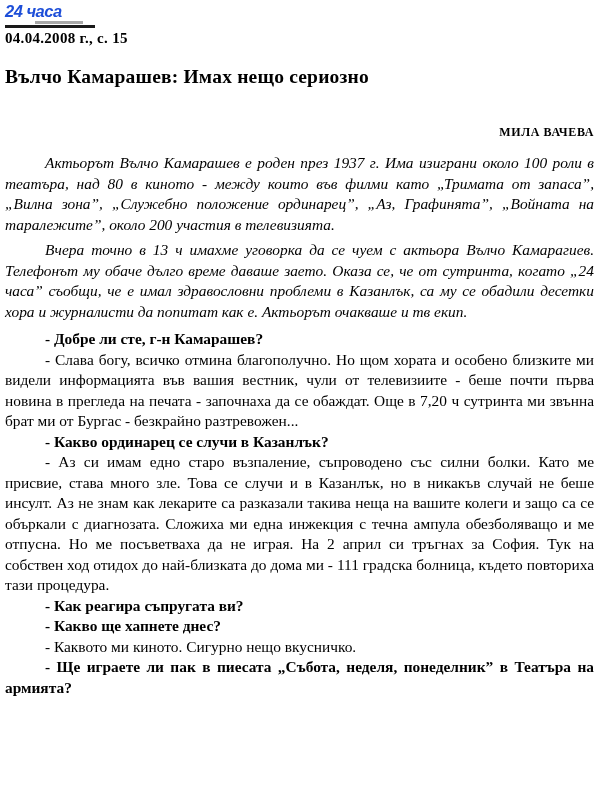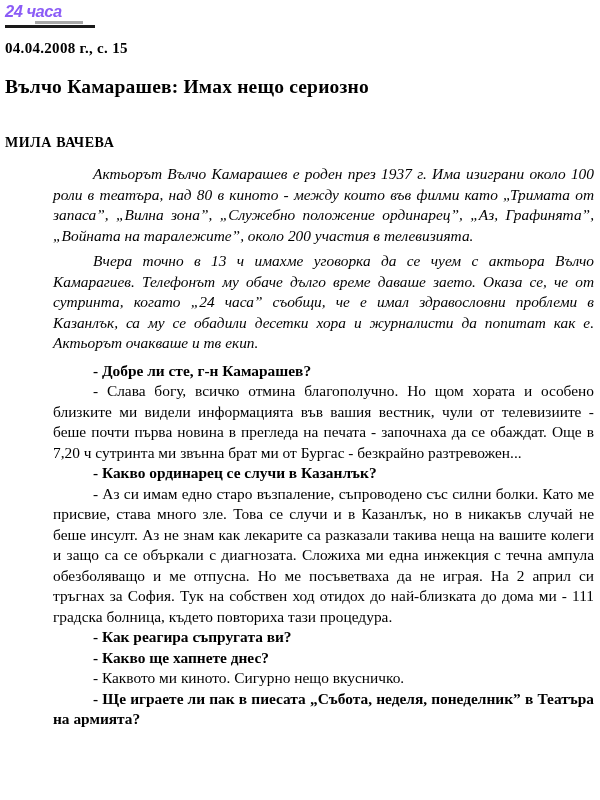--- a/index.html
+++ b/index.html
@@ -22,56 +22,56 @@
     border-bottom: 3px solid #1a1a1a;
     padding: 0 12px 1px 0;
     line-height: 1;
   }
   .logo-text {
     font-family: "Liberation Sans", sans-serif;
     font-weight: bold;
     font-style: italic;
     font-size: 16.5px;
     letter-spacing: -0.5px;
-    color: #8b5cf6;
+    color: #1d4ed8;
     white-space: nowrap;
   }
   .logo-sub {
     width: 48px;
     height: 3px;
     background: #a8a8a8;
     margin: 1px 0 0 30px;
   }
   .dateline {
     font-weight: bold;
     font-size: 15px;
-    margin-top: 12px;
+    margin-top: 2px;
     letter-spacing: 0.3px;
   }
   
   .headline {
     font-weight: bold;
     font-size: 19.5px;
     margin-top: 19px;
     letter-spacing: 0.2px;
   }
   .byline {
     font-weight: bold;
-    font-size: 14px;
+    font-size: 12px;
     margin-top: 37px;
     letter-spacing: 0.6px;
+    text-align: right;
   }
   
   .article-body { margin-top: 13px; }
   .article-body p {
     font-size: 15.4px;
     line-height: 20.5px;
     text-align: justify;
     text-indent: 40px;
-    margin-left: 48px;
   }
   p.intro {
     font-style: italic;
     margin-top: 5px;
   }
   .qa-block { margin-top: 7px; }
   p.q {
     font-weight: bold;
   }
 </style>

